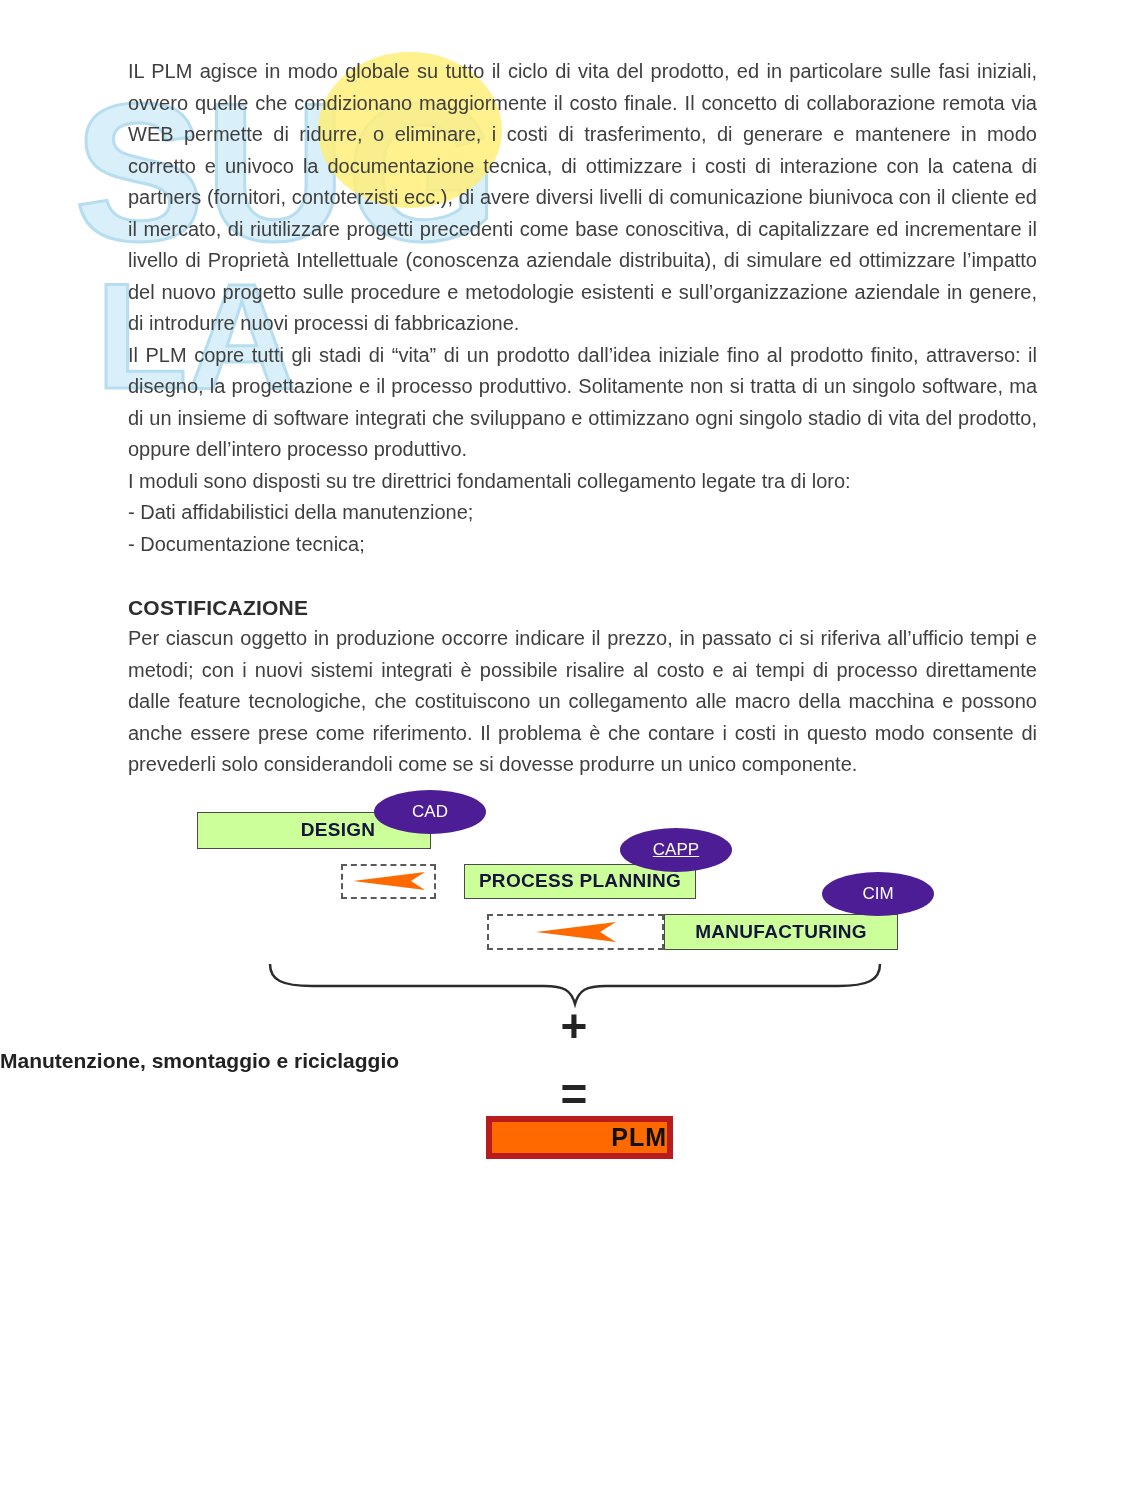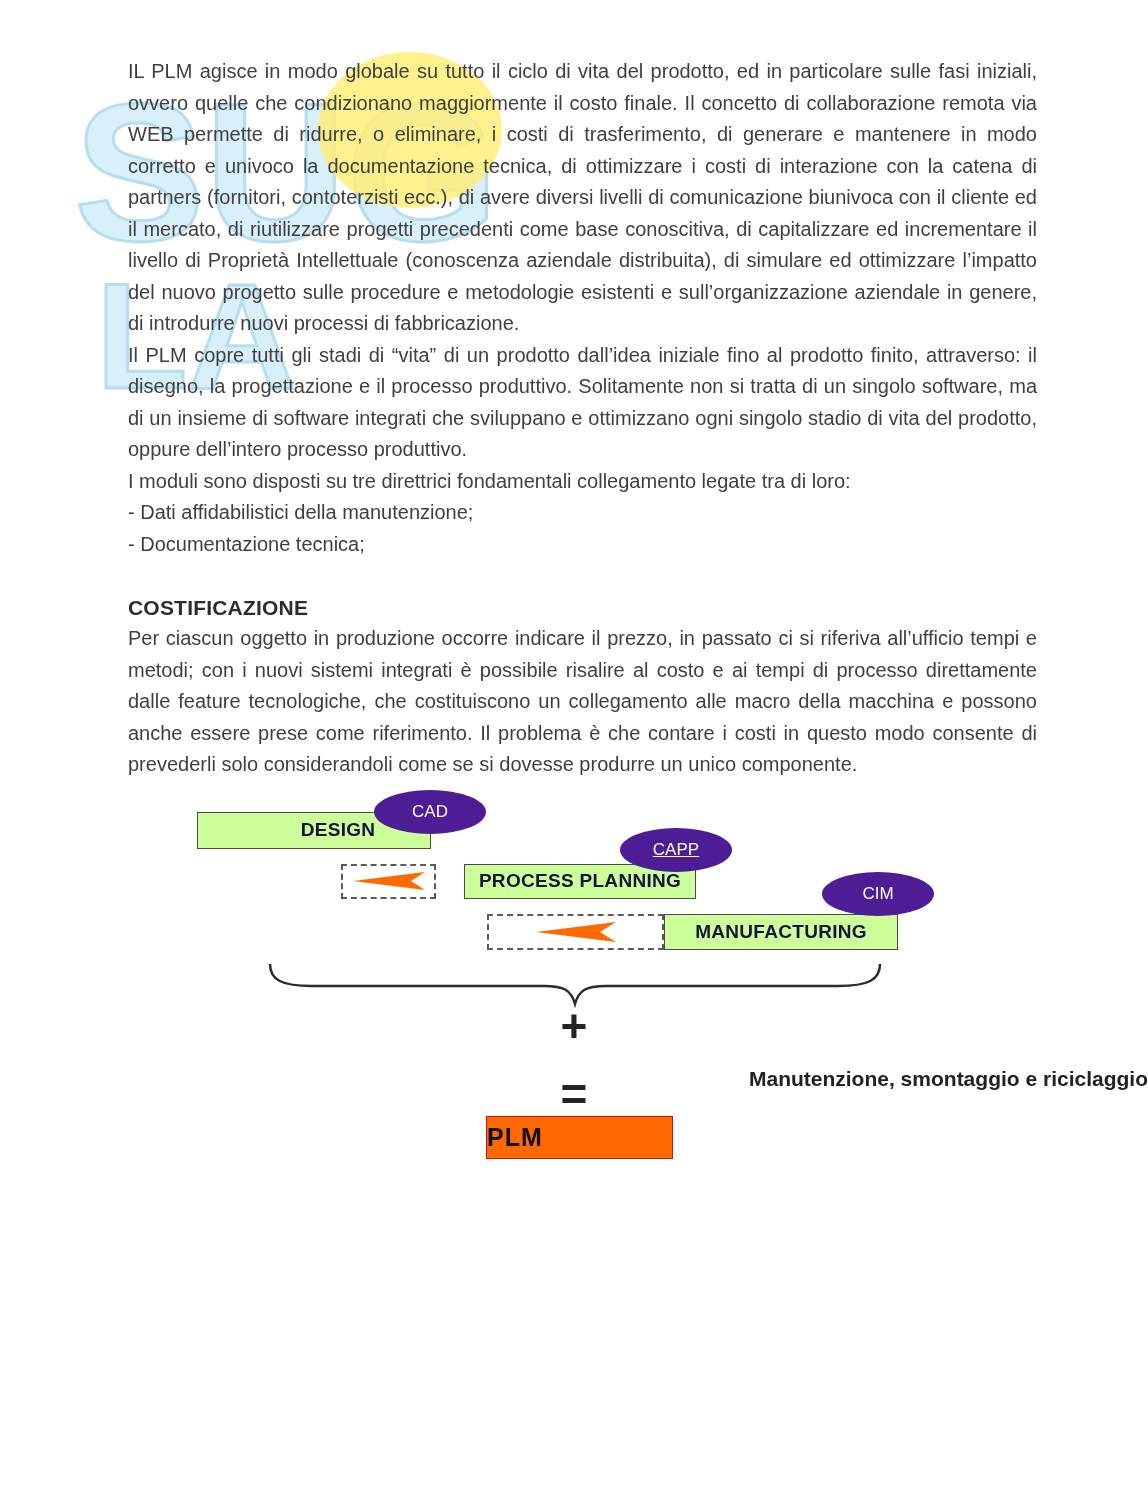--- a/index.html
+++ b/index.html
@@ -26,25 +26,25 @@
     display:flex; align-items:center; justify-content:center;
     color:#ffffff; font-size:17px; z-index:2;
   }
   .dashed-box {
     position:absolute; border:2px dashed #5a5a5a; background:#ffffff;
     display:flex; align-items:center; justify-content:center;
   }
   .big-sign { position:absolute; width:100%; text-align:center; font-size:46px; font-weight:600; color:#242424; }
   .plus-sign { top:223px; line-height:44px; }
   .equals-sign { top:293px; line-height:40px; }
-  .maint-label { position:absolute; top:284px; width:100%; text-align:right; font-size:21px; font-weight:bold; color:#222222; line-height:28px; }
+  .maint-label { position:absolute; top:266px; width:100%; text-align:left; font-size:21px; font-weight:bold; color:#222222; line-height:28px; }
   .plm-box {
     position:absolute; left:486px; top:335px; width:187px; height:43px;
-    background:#ff6900; border:1px solid #b91c1c;
-    display:flex; align-items:center; justify-content:flex-start;
+    background:#ff6900; border:6px solid #b91c1c;
+    display:flex; align-items:center; justify-content:flex-end;
     font-weight:bold; font-size:25px; color:#101010; letter-spacing:1px;
   }
   .brace-wrap { position:absolute; left:268px; top:183px; width:614px; height:44px; }
 </style>
 </head>
 <body>
 
 <div class="page">
 
   <div class="watermark">

